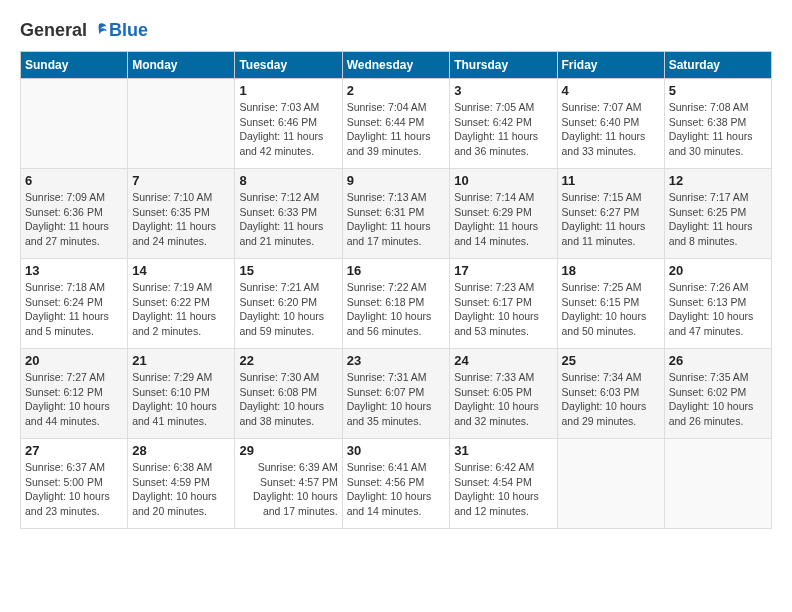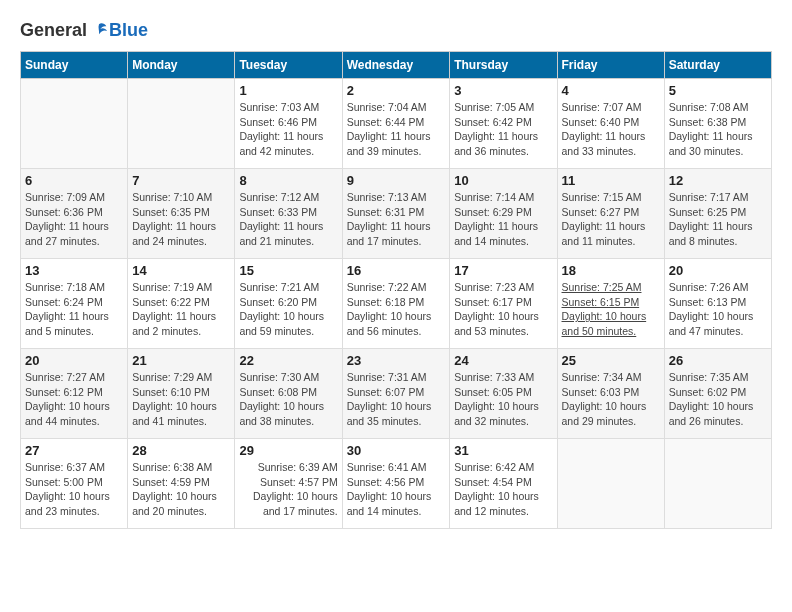--- a/index.html
+++ b/index.html
@@ -225,21 +225,21 @@
 Daylight: 10 hours and 56 minutes.</div>
         </td>
         <td>
           <div class="day-number">17</div>
           <div class="day-info" style="white-space: pre-line;">Sunrise: 7:23 AM
 Sunset: 6:17 PM
 Daylight: 10 hours and 53 minutes.</div>
         </td>
         <td>
           <div class="day-number">18</div>
-          <div class="day-info" style="white-space: pre-line; text-decoration: underline;">Sunrise: 7:25 AM
+          <div class="day-info" style="white-space: pre-line;">Sunrise: 7:25 AM
 Sunset: 6:15 PM
 Daylight: 10 hours and 50 minutes.</div>
         </td>
         <td>
           <div class="day-number">20</div>
           <div class="day-info" style="white-space: pre-line;">Sunrise: 7:26 AM
 Sunset: 6:13 PM
 Daylight: 10 hours and 47 minutes.</div>
         </td>
       </tr>

